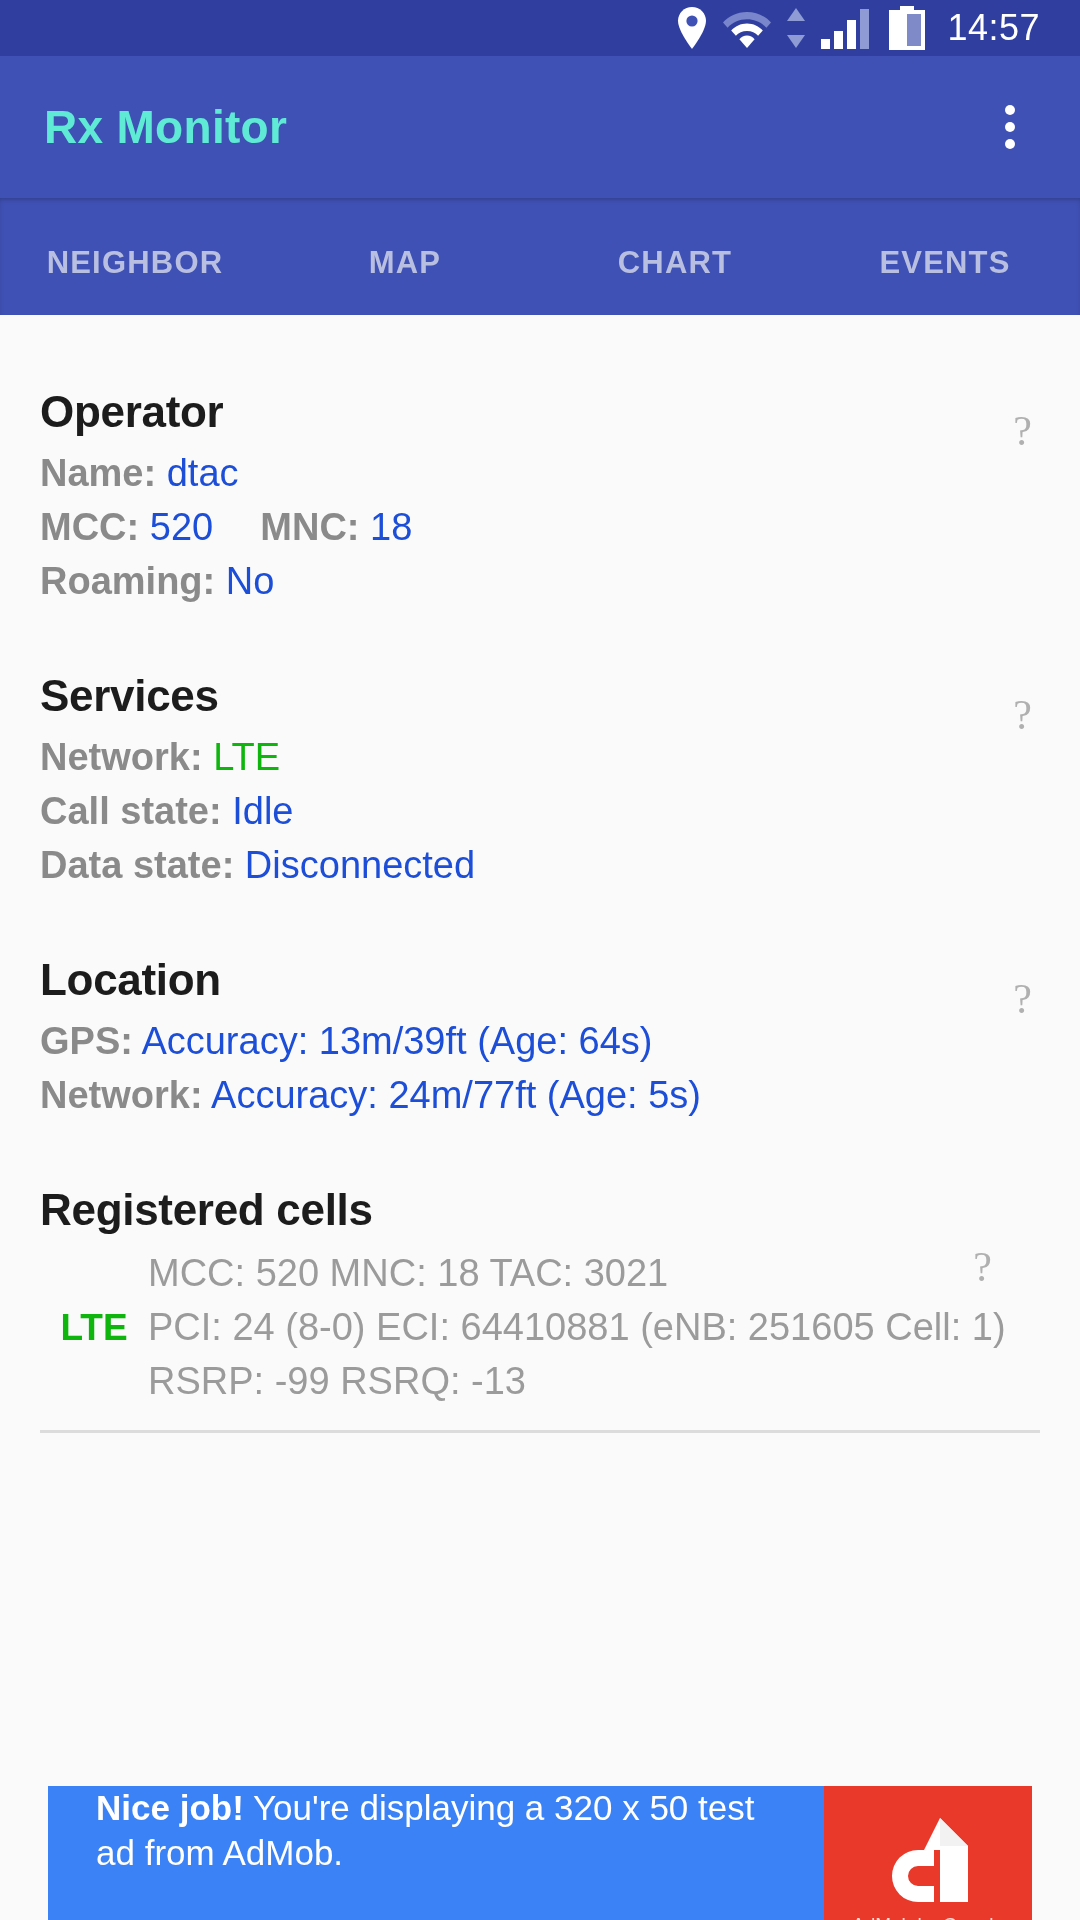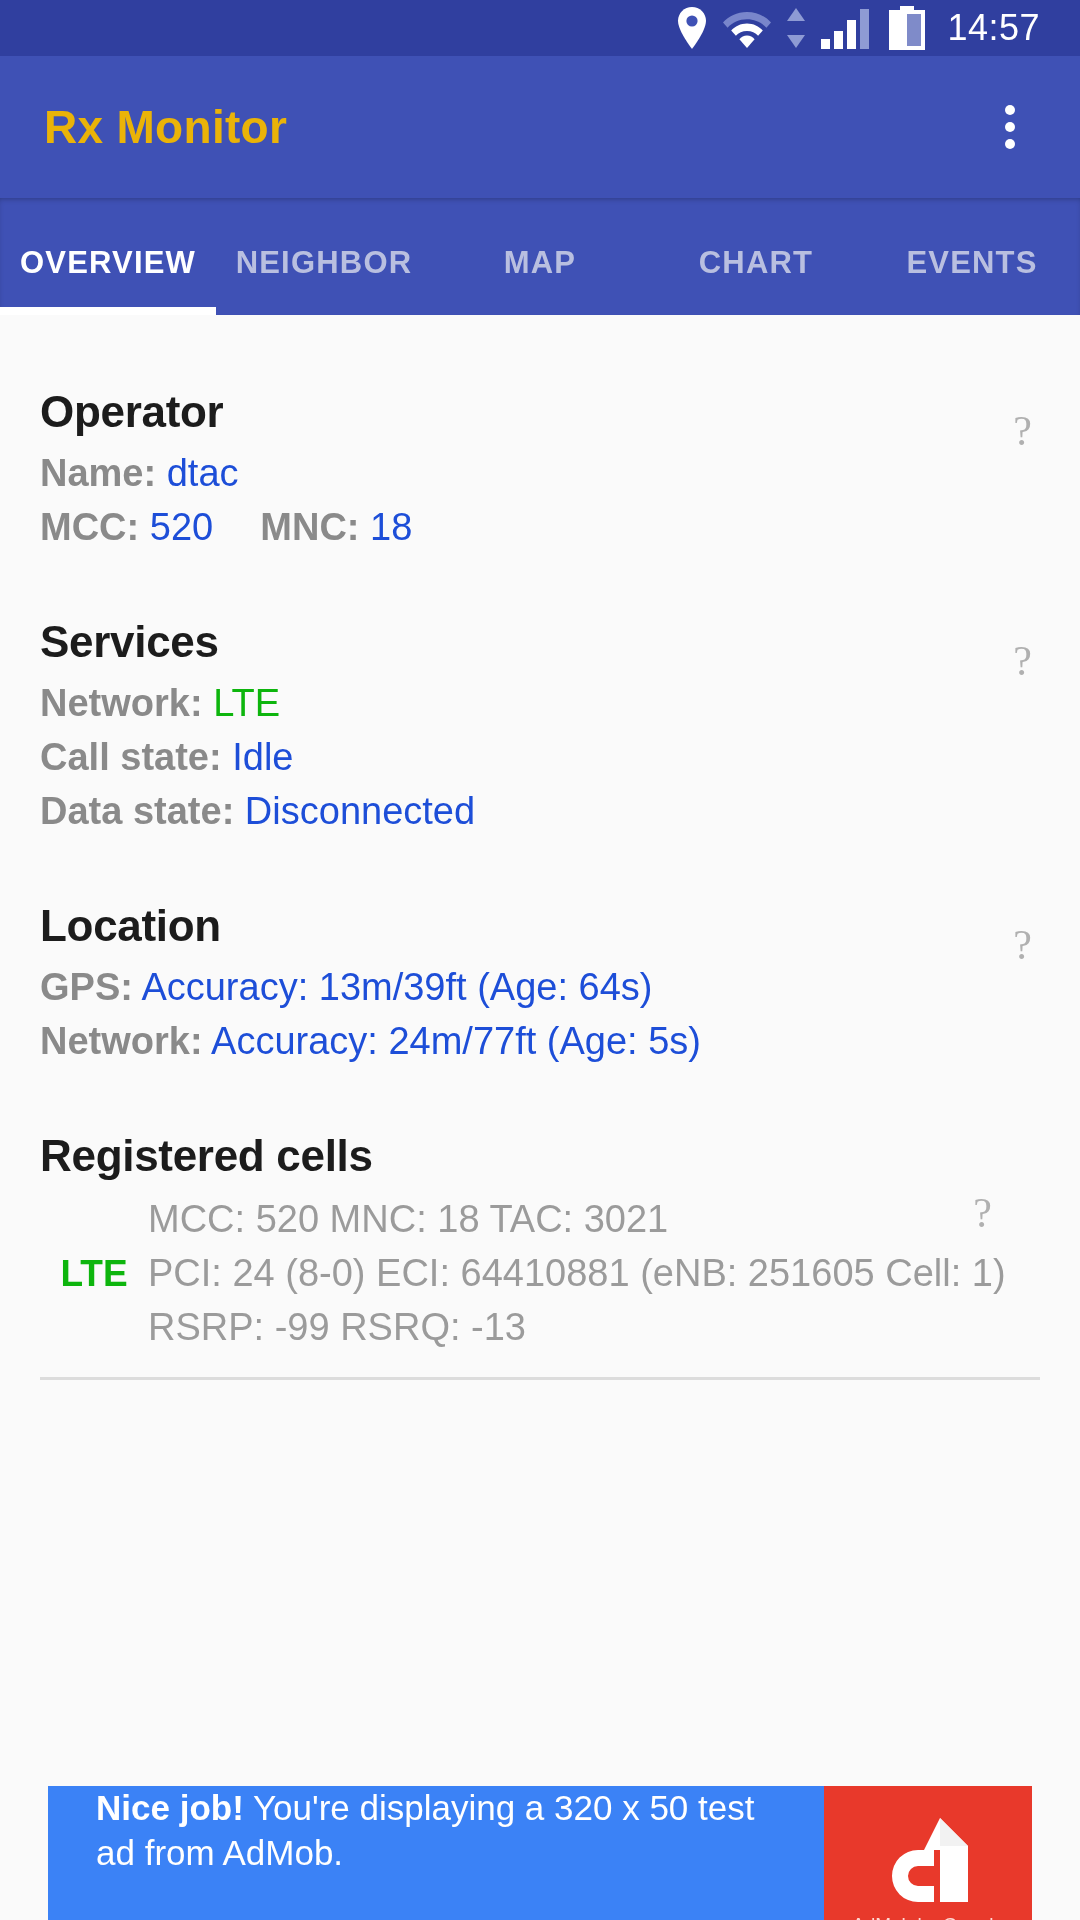--- a/index.html
+++ b/index.html
@@ -22,21 +22,21 @@
     color:#ffffff; font-size:36px; font-weight:400;
     letter-spacing:0.5px; margin-left:6px;
   }
 
   
   .appbar {
     height:142px; background:#3f51b5;
     display:flex; align-items:center; position:relative;
   }
   .app-title {
-    color:#eab308; font-size:46px; font-weight:700;
+    color:#5eead4; font-size:46px; font-weight:700;
     margin-left:44px; letter-spacing:0.3px;
   }
   .overflow-btn {
     position:absolute; right:42px; top:50%; transform:translateY(-50%);
     width:56px; height:56px;
     display:flex; flex-direction:column; align-items:center; justify-content:center; gap:7px;
     cursor:pointer;
   }
   .overflow-btn i { display:block; width:10px; height:10px; border-radius:50%; background:#fff; }
 
@@ -159,21 +159,20 @@
   <div class="appbar">
     <span class="app-title">Rx Monitor</span>
     <div class="overflow-btn">
       <i></i>
         <i></i>
         <i></i>
     </div>
   </div>
 
   <div class="tabbar">
-    <div class="tab active">OVERVIEW</div>
     <div class="tab">NEIGHBOR</div>
     <div class="tab">MAP</div>
     <div class="tab">CHART</div>
     <div class="tab">EVENTS</div>
   </div>
 
   <div class="content">
 
     <div class="section" style="padding-top:52px;margin-top:20px;">
       <div class="sec-title">Operator</div>
@@ -181,20 +180,24 @@
       <div class="row" style="margin-top:10px;">
         <span class="lbl">Name:</span>
         <span class="val">dtac</span>
       </div>
       <div class="row">
         <span class="lbl">MCC:</span>
         <span class="val">520</span>
         <span style="display:inline-block;width:26px;"></span>
         <span class="lbl">MNC:</span>
         <span class="val">18</span>
+      </div>
+      <div class="row">
+        <span class="lbl">Roaming:</span>
+        <span class="val">No</span>
       </div>
     </div>
 
     <div class="section" style="padding-top:62px;">
       <div class="sec-title">Services</div>
       <div class="help" style="top:82px;">?</div>
       <div class="row" style="margin-top:10px;">
         <span class="lbl">Network:</span>
         <span class="val green">LTE</span>
       </div>

